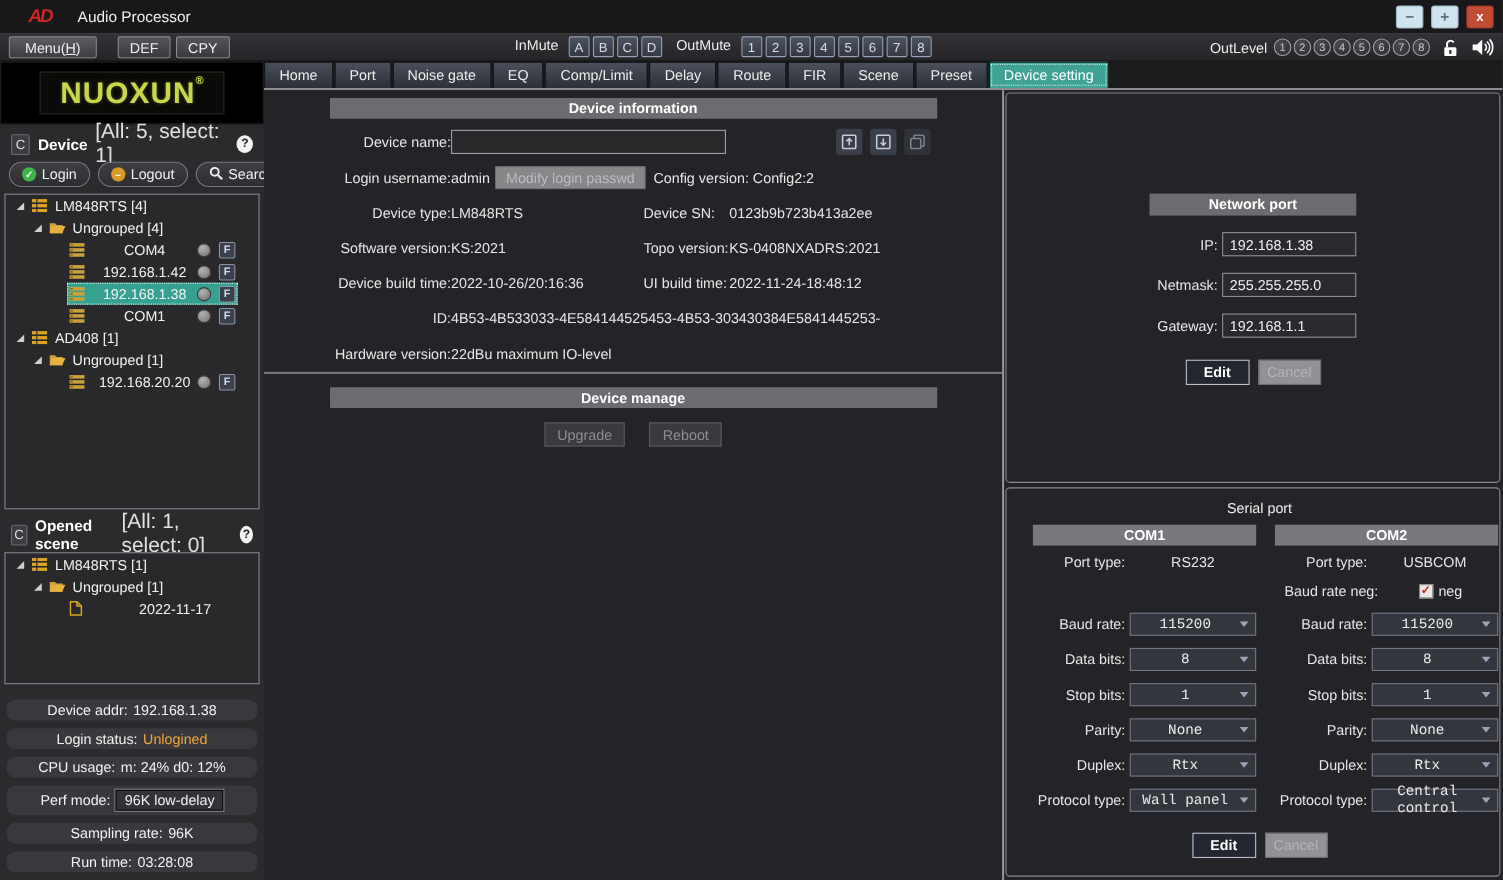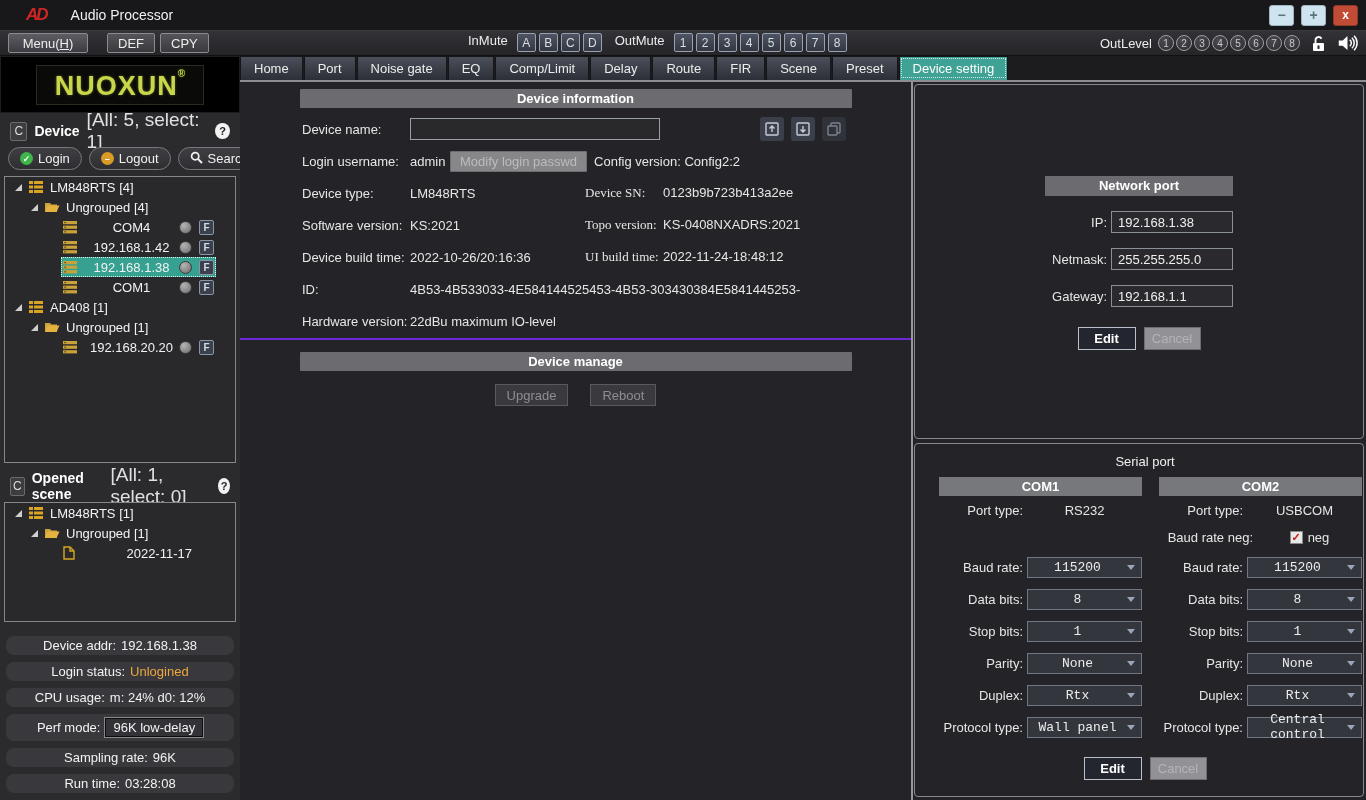--- a/index.html
+++ b/index.html
@@ -79,28 +79,28 @@
 
   
   .tabbar { height:24px; display:flex; align-items:flex-end; background:#1c1c1f; }
   .tab { height:24px; line-height:24px; padding:0 13px; margin-right:1px; background:linear-gradient(#4a4f5a,#2c2f36);
          border:1px solid #15161a; border-bottom:none; color:#ececec; font-size:13px; text-align:center; }
   .tab.active { background:#3fa294; outline:1px dotted #cdeee8; outline-offset:-3px; color:#fff; }
 
   
   .content { flex:1; display:flex; border-top:2px solid #8e8e92; min-height:0; }
   .main-panel { width:673px; flex:none; border-right:2px solid #98989c; display:flex; flex-direction:column; background:#242428; }
-  .sec-info { height:258px; border-bottom:2px solid #6d28d9; }
+  .sec-info { height:258px; border-bottom:2px solid #737373; }
   .hbar { width:552px; height:19px; margin:7px auto 0; background:#6c6c70; color:#fff; font-weight:bold;
           text-align:center; line-height:19px; font-size:13px; border-radius:1px; }
   .di-rows { margin-top:5px; }
   .di-row { height:32px; display:flex; align-items:center; padding-left:62px; font-size:13px; }
-  .di-l1 { width:108px; flex:none; }
+  .di-l1 { width:108px; flex:none;text-align:right; }
   .di-v1 { width:175px; flex:none; }
-  .di-l2 { display:inline-block; min-width:78px;font-family:Liberation Serif, serif; }
+  .di-l2 { display:inline-block; min-width:78px; }
   .name-input { width:250px; height:22px; background:#29292c; border:1px solid #9aa0a8; }
   .di-iconbtns { margin-left:auto; margin-right:65px; display:flex; gap:7px; }
   .di-iconbtn { width:24px; height:24px; background:#3a3f4a; border-radius:3px; display:flex; align-items:center; justify-content:center; }
   .di-iconbtn.dim { opacity:.55; }
   .gray-btn { height:21px; background:#87878a; border:1px solid #6e6e72; color:#bcbcc0; padding:0 9px; font-size:13px;
               display:flex; align-items:center; border-radius:1px; }
   .admin-cell { width:40px; flex:none; }
   .cfg-cell { margin-left:7px; }
   .sec-manage { padding-top:5px; }
   .manage-btns { display:flex; justify-content:center; gap:22px; margin-top:13px; }

